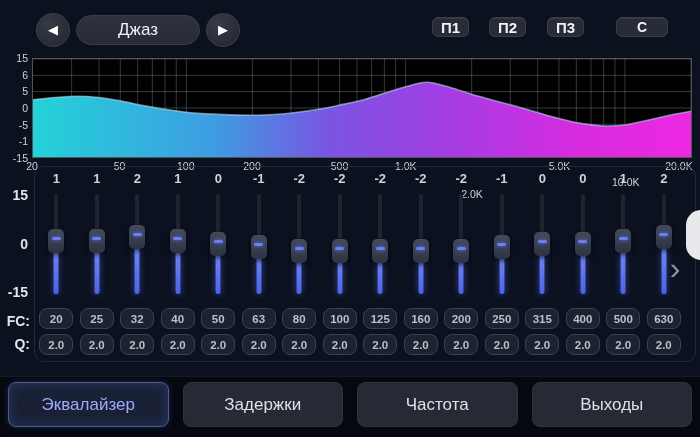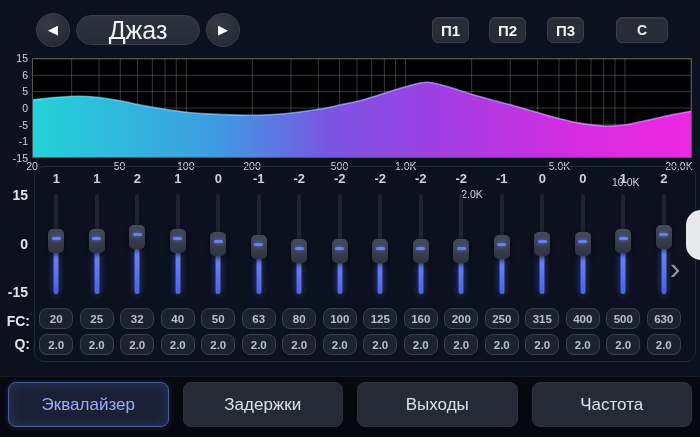--- a/index.html
+++ b/index.html
@@ -17,24 +17,24 @@
     background:radial-gradient(circle at 35% 30%,#353b47,#21252e);
     border:1px solid #3a4049;color:#fff;font-size:13px;line-height:32px;
     text-align:center;padding:0;cursor:pointer;
   }
   .prev{left:36px}
   .next{left:206px}
   .preset-pill{
     position:absolute;left:76px;top:15px;width:124px;height:30px;border-radius:16px;
     background:linear-gradient(#2d323e,#262b36);border:1px solid #383e4a;
     display:flex;align-items:center;justify-content:center;
-    font-size:25px;color:#f0f2f6;
+    font-size:17px;color:#f0f2f6;
   }
   .mem-btn{
-    position:absolute;top:17px;width:37px;height:26px;border-radius:6px;
+    position:absolute;top:17px;width:37px;height:20px;border-radius:6px;
     background:#272c36;border:1px solid #383f4b;
     box-shadow:inset 0 1px 0 rgba(255,255,255,.07);
     color:#f0f2f5;font-size:15px;font-weight:bold;text-align:center;
     padding:0;cursor:pointer;font-family:inherit;
   }
   .m1{left:432px}.m2{left:489px}.m3{left:547px}
   .reset-btn{left:616px;width:52px;font-size:14px}
   
   .chart{position:absolute;left:0;top:50px;width:700px;height:124px;}
   .plot{
@@ -401,16 +401,16 @@
     <button class="cell-btn q-btn">2.0</button>
   </div>
 </div>
 
   <button class="next-bands">›</button>
   <div class="edge-handle"></div>
 
   <div class="tabbar" id="tabs">
       <button class="tab active">Эквалайзер</button>
       <button class="tab">Задержки</button>
+      <button class="tab">Частота</button>
       <button class="tab">Выходы</button>
-      <button class="tab">Частота</button>
     </div>
 </div>
 
 </body></html>

